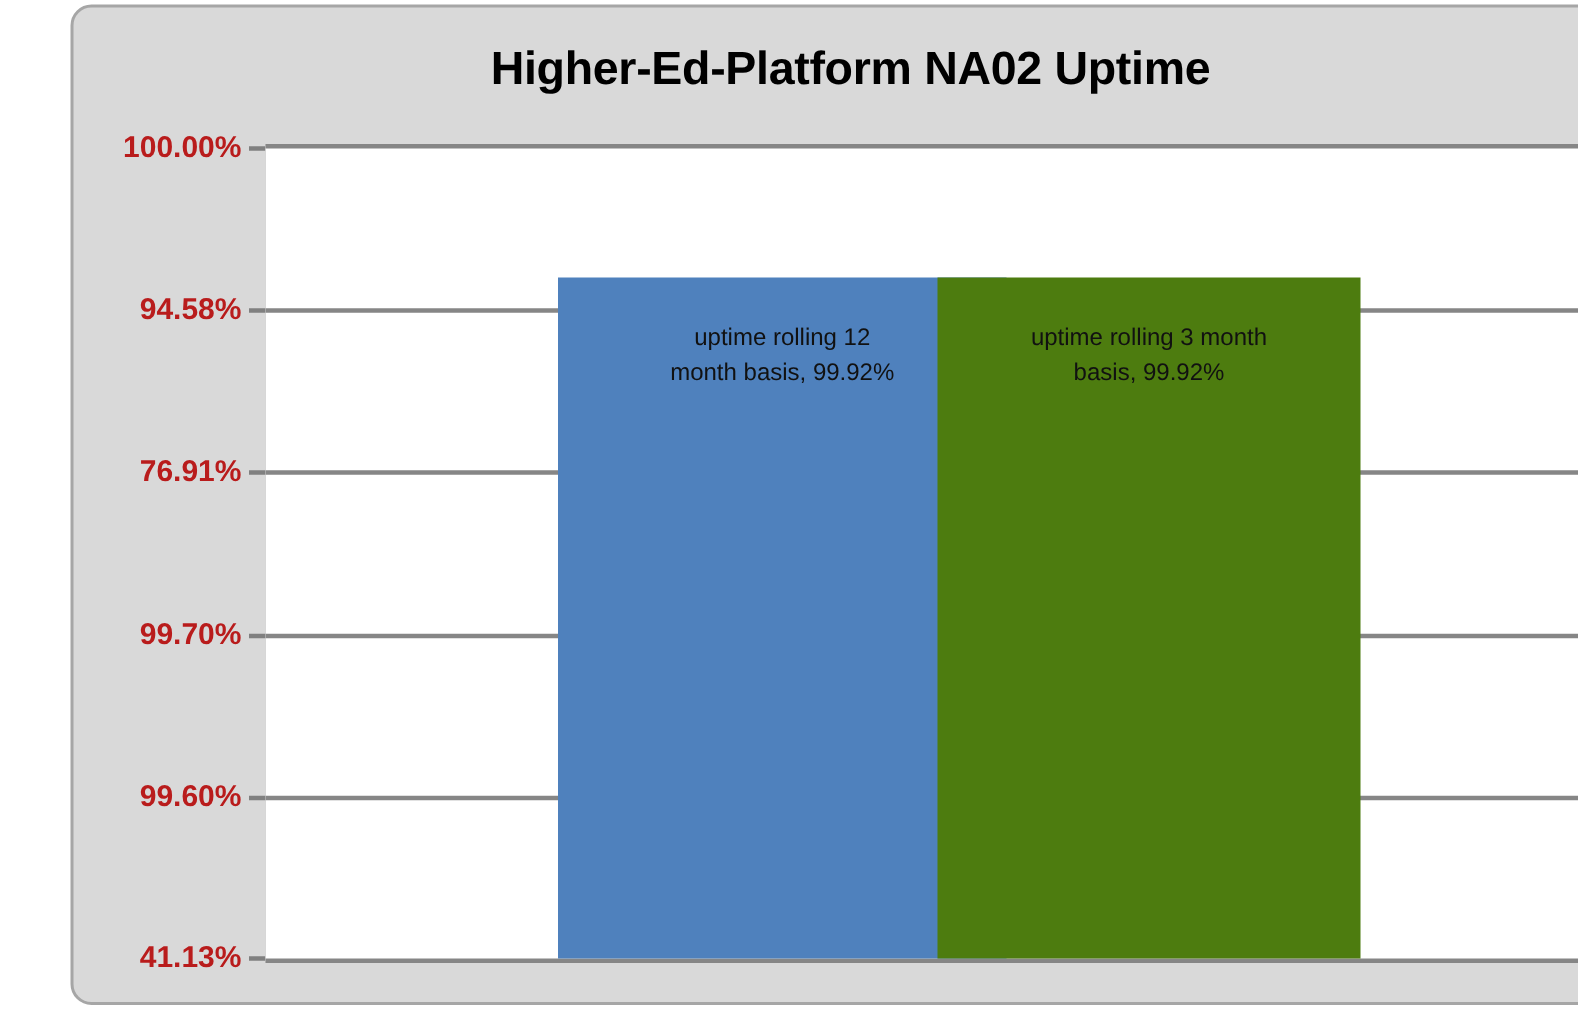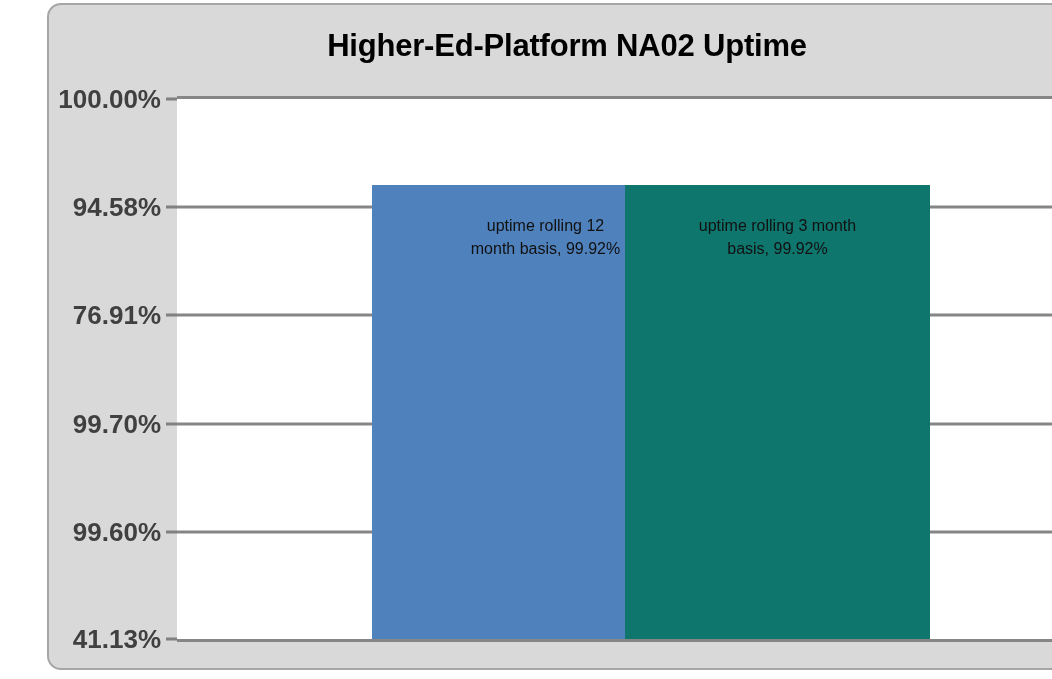--- a/index.html
+++ b/index.html
@@ -41,23 +41,23 @@
     letter-spacing: -0.2px;
     white-space: nowrap;
   }
 
   
   .y-label {
     position: absolute;
     right: 0;
     width: 110px;
     text-align: right;
-    font-size: 26px;
+    font-size: 20px;
     font-weight: bold;
-    color: #404040;
+    color: #b91c1c;
     transform: translateY(-50%);
     white-space: nowrap;
   }
   #y-axis-labels {
     position: absolute;
     left: 0px;
     top: 0px;
     width: 112px;
     height: 667px;
   }
@@ -144,24 +144,24 @@
 
   <div id="axis-line"></div>
 
   <div id="plot-area">
 
     <div class="gridline" style="top:108px;"></div>
     <div class="gridline" style="top:216px;"></div>
     <div class="gridline" style="top:325px;"></div>
     <div class="gridline" style="top:433px;"></div>
 
-    <div class="bar" style="left:195px; width:299px; height:454px; background:#4F81BD;padding-left:48px;">
+    <div class="bar" style="left:195px; width:299px; height:454px; background:#4F81BD;">
       <div class="bar-label" style="top:29px;">uptime rolling 12
 month basis, 99.92%</div>
     </div>
 
-    <div class="bar" style="left:448px; width:305px; height:454px; background:#0f766e;">
+    <div class="bar" style="left:448px; width:282px; height:454px; background:#4d7c0f;">
       <div class="bar-label" style="top:29px;">uptime rolling 3 month
 basis, 99.92%</div>
     </div>
 
   </div>
 </div>
 
 </body></html>

